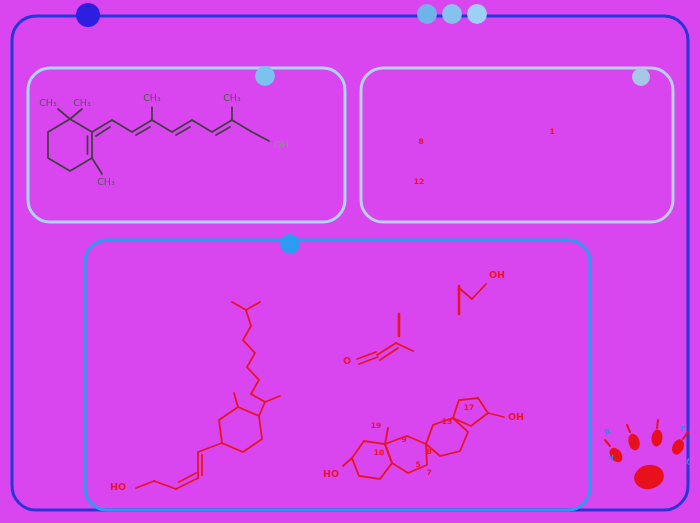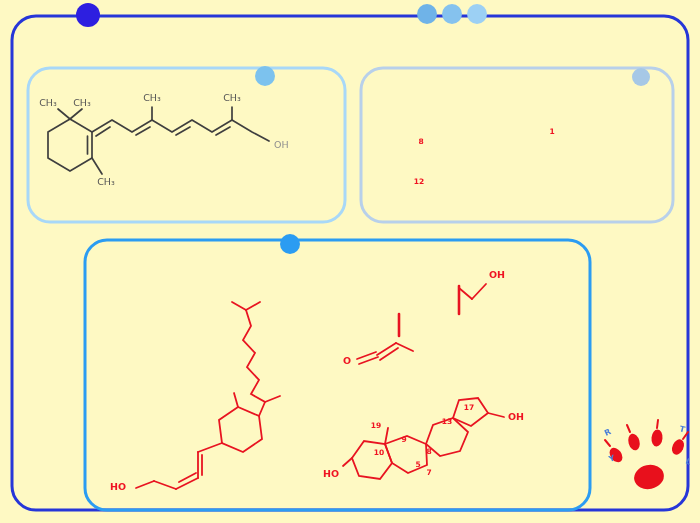--- a/index.html
+++ b/index.html
@@ -1,16 +1,16 @@
 <!DOCTYPE html>
 <html><head>
 <meta charset="utf-8">
 <style>
   html,body{margin:0;padding:0;background:#000;}
-  .stage{position:relative;width:700px;height:523px;background:#fef9c3;overflow:hidden;}
+  .stage{position:relative;width:700px;height:523px;background:#d946ef;overflow:hidden;}
   svg{display:block;}
   svg text{font-family:"DejaVu Sans",sans-serif;}
   .frame{fill:none;stroke-width:3;}
   .gray-bond{stroke:#3f3f3f;stroke-width:1.7;fill:none;stroke-linecap:round;}
   .gray-label{fill:#555555;font-size:9.5px;}
   .oh-label{fill:#8f8f8f;font-size:9.5px;}
   .red-bond{stroke:#e81421;stroke-width:1.8;fill:none;stroke-linecap:round;}
   .red-bond-bold{stroke:#e81421;stroke-width:2.6;fill:none;stroke-linecap:round;}
   .red-label{fill:#ef1322;font-size:9.5px;font-weight:bold;}
   .red-num{fill:#ef1322;font-size:7.5px;font-weight:bold;}

